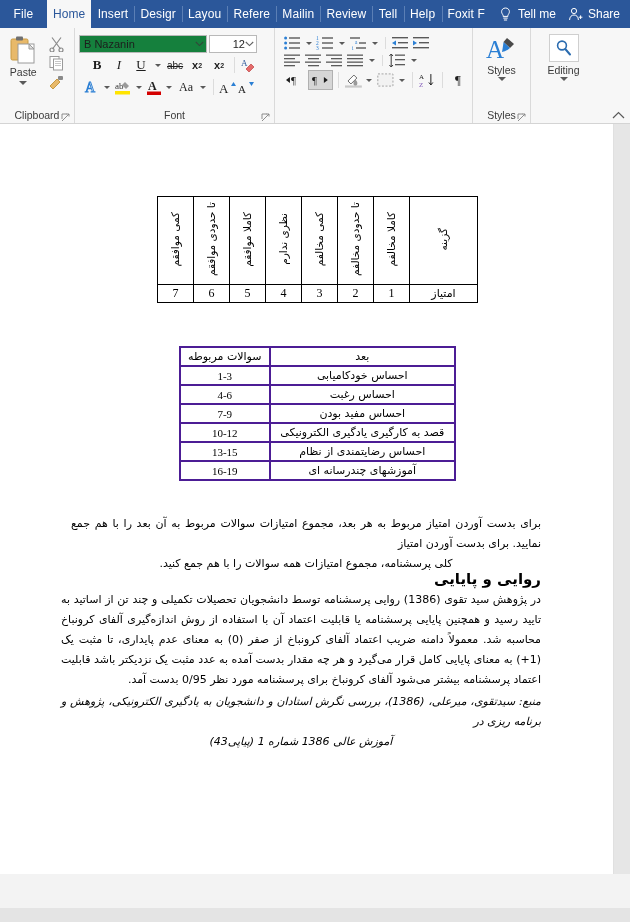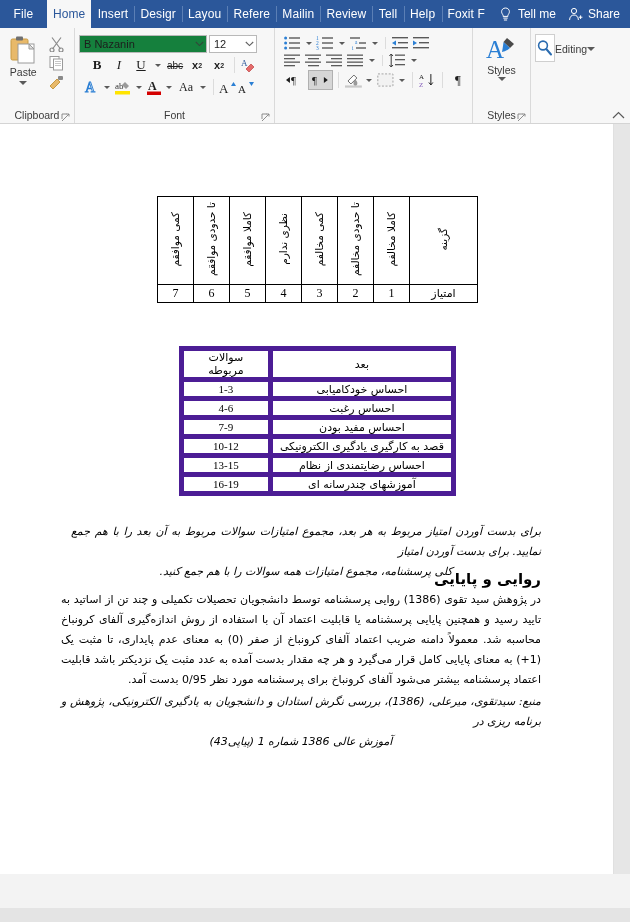--- a/index.html
+++ b/index.html
@@ -110,21 +110,21 @@
   .fname {
     width: 128px; height: 18px; background: #15803d;
     border: 1px solid #b9b9b9; display: flex; align-items: center;
     padding: 0 2px 0 4px; font-size: 11px; color: #1d1d1d;
     justify-content: space-between;
   }
   .fsize {
     width: 48px; height: 18px; background: #fff;
     border: 1px solid #b9b9b9; display: flex; align-items: center;
     padding: 0 2px 0 4px; font-size: 11px; color: #1d1d1d;
-    justify-content: space-between;
+    justify-content: flex-end;
   }
   .chev { width: 9px; height: 6px; opacity: .8; }
   .btn {
     height: 20px; min-width: 20px;
     display: inline-flex; align-items: center; justify-content: center;
     color: #1d1d1d; font-size: 12px;
     padding: 0 2px;
     cursor: default;
   }
   .btn.on { background: #d6d6d6; border: 1px solid #b0b0b0; }
@@ -140,21 +140,21 @@
   .par-rows { display: flex; flex-direction: column; gap: 2px; width: 100%; padding-top: 2px; }
 
   
   .g-sty { width: 58px; }
   .sty-col { display: flex; flex-direction: column; align-items: center; width: 100%; padding-top: 1px; }
   .sty-ico { width: 34px; height: 30px; }
   .sty-txt { font-size: 10.5px; color: #3b3b3b; margin-top: 0px; }
 
   
   .g-edit { width: 66px; }
-  .edit-col { display: flex; flex-direction: row; align-items: center; width: 100%; padding-top: 1px; }
+  .edit-col { display: flex; flex-direction: column; align-items: center; width: 100%; padding-top: 1px; }
   .edit-box { width: 30px; height: 28px; border: 1px solid #cfcfcf; background:#fff; display:flex; align-items:center; justify-content:center;}
   .edit-txt { font-size: 10.5px; color: #3b3b3b; margin-top: 2px; }
 
   .collapse {
     position: absolute; right: 5px; bottom: 2px;
     width: 13px; height: 11px; cursor: default;
   }
 
   
   .doc-area {
@@ -229,38 +229,38 @@
   }
 
   
   table.dims {
     position: absolute; top: 222px; left: 179px;
     border-collapse: collapse;
     direction: rtl;
     width: 277px;
   }
   table.dims td {
-    border: 5px solid #4c1d95;
+    border: 2px solid #4c1d95;
     font-size: 11px;
     color: #000;
     height: 19px;
     padding: 0 6px;
     text-align: center;
   }
   td.dim-name { width: 187px; }
   td.dim-q { width: 90px; font-family: "Liberation Serif", serif; font-size: 12.5px; }
   td.dim-q.head { font-family: "DejaVu Sans", sans-serif; font-size: 11px; }
 
   
   .para {
     position: absolute;
     direction: rtl; text-align: justify;
     font-size: 11px; line-height: 20px; color: #000;
   }
-  .p1 { top: 398px; right: 72px; width: 470px; text-align: justify; font-style: italic; }
+  .p1 { top: 390px; right: 72px; width: 470px; text-align: justify; }
   .p1 > span { display:block; }
   .p1 .l2 { text-align: center; }
 
   .h-sec {
     position: absolute; top: 446px; right: 72px;
     direction: rtl; font-size: 15px; font-weight: bold; color: #000;
   }
   .p2 { top: 466px; right: 72px; width: 480px; }
   .p3 { top: 568px; right: 72px; width: 480px; font-style: italic; }
   .p3 .l2 { text-align: center; }

